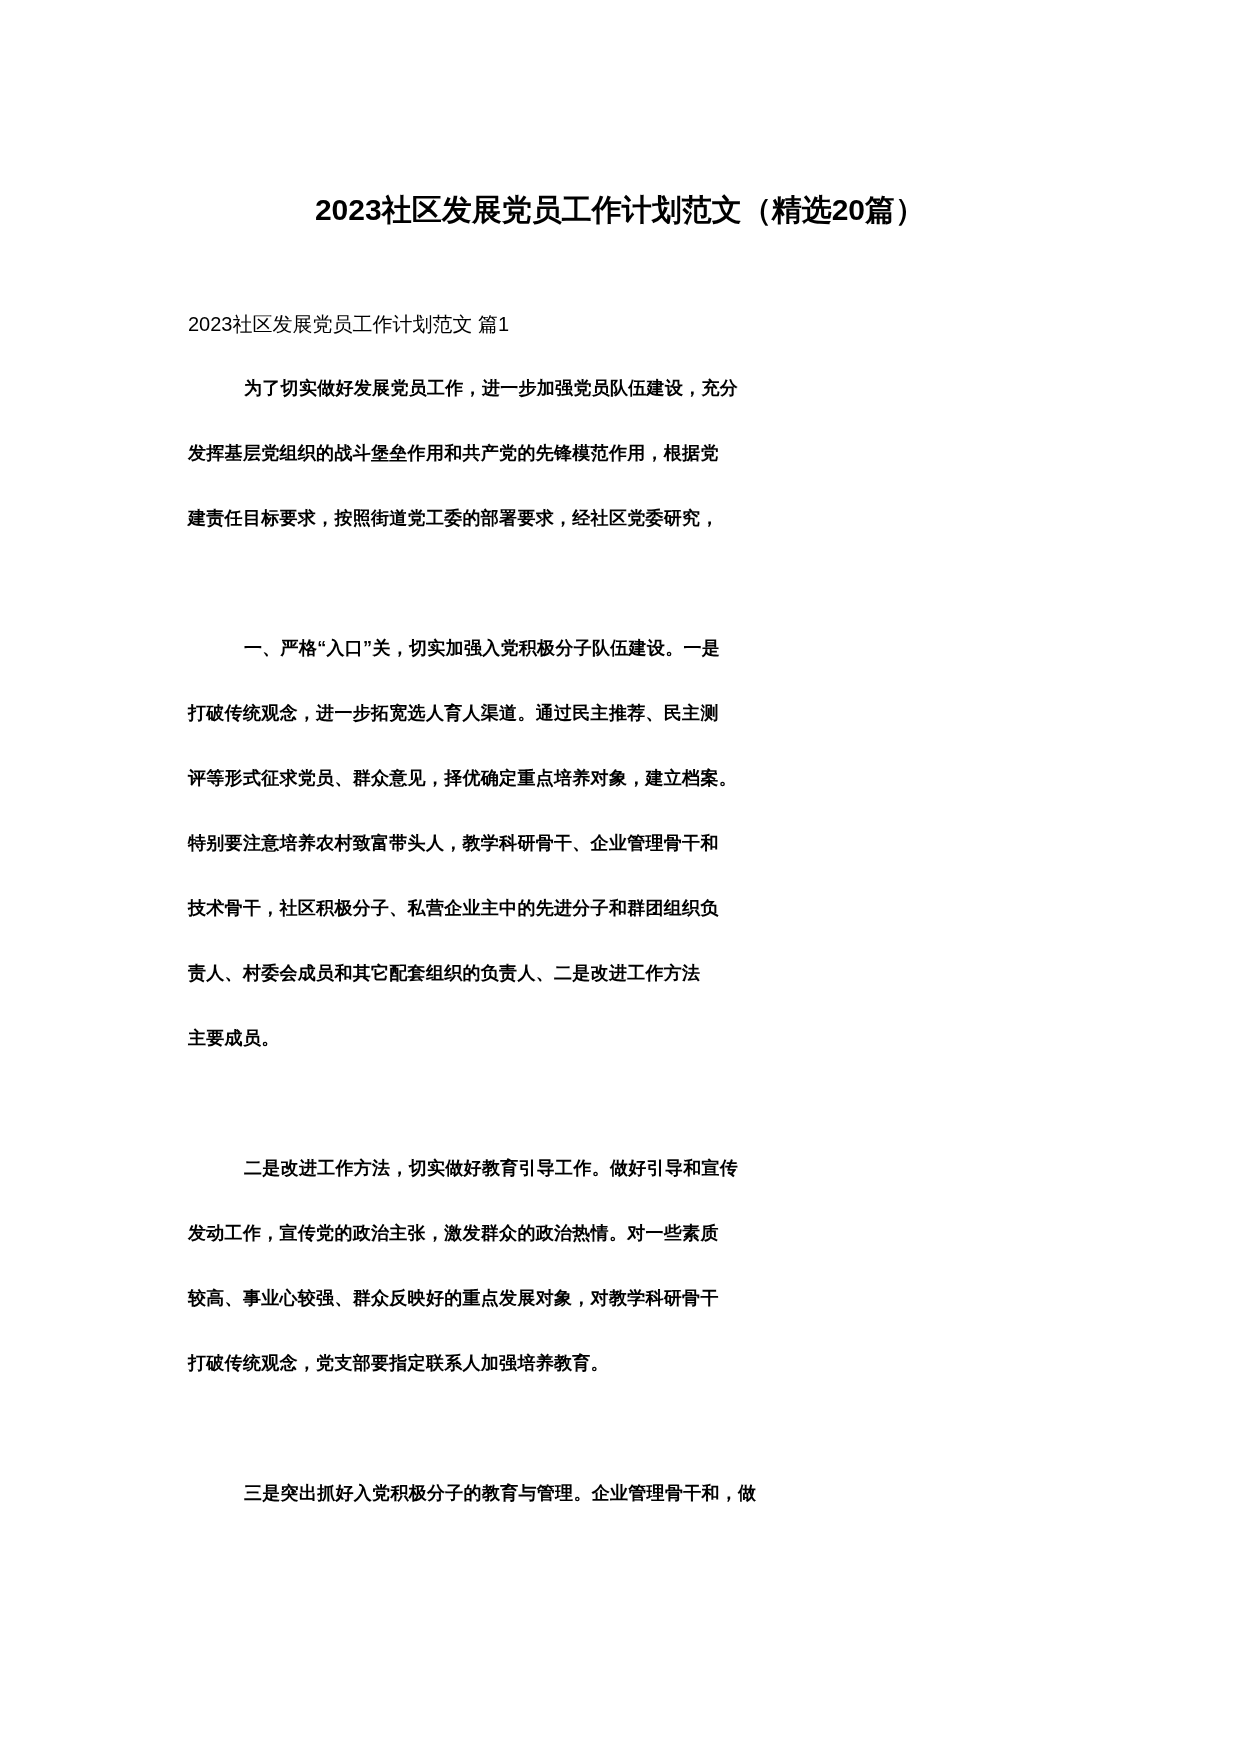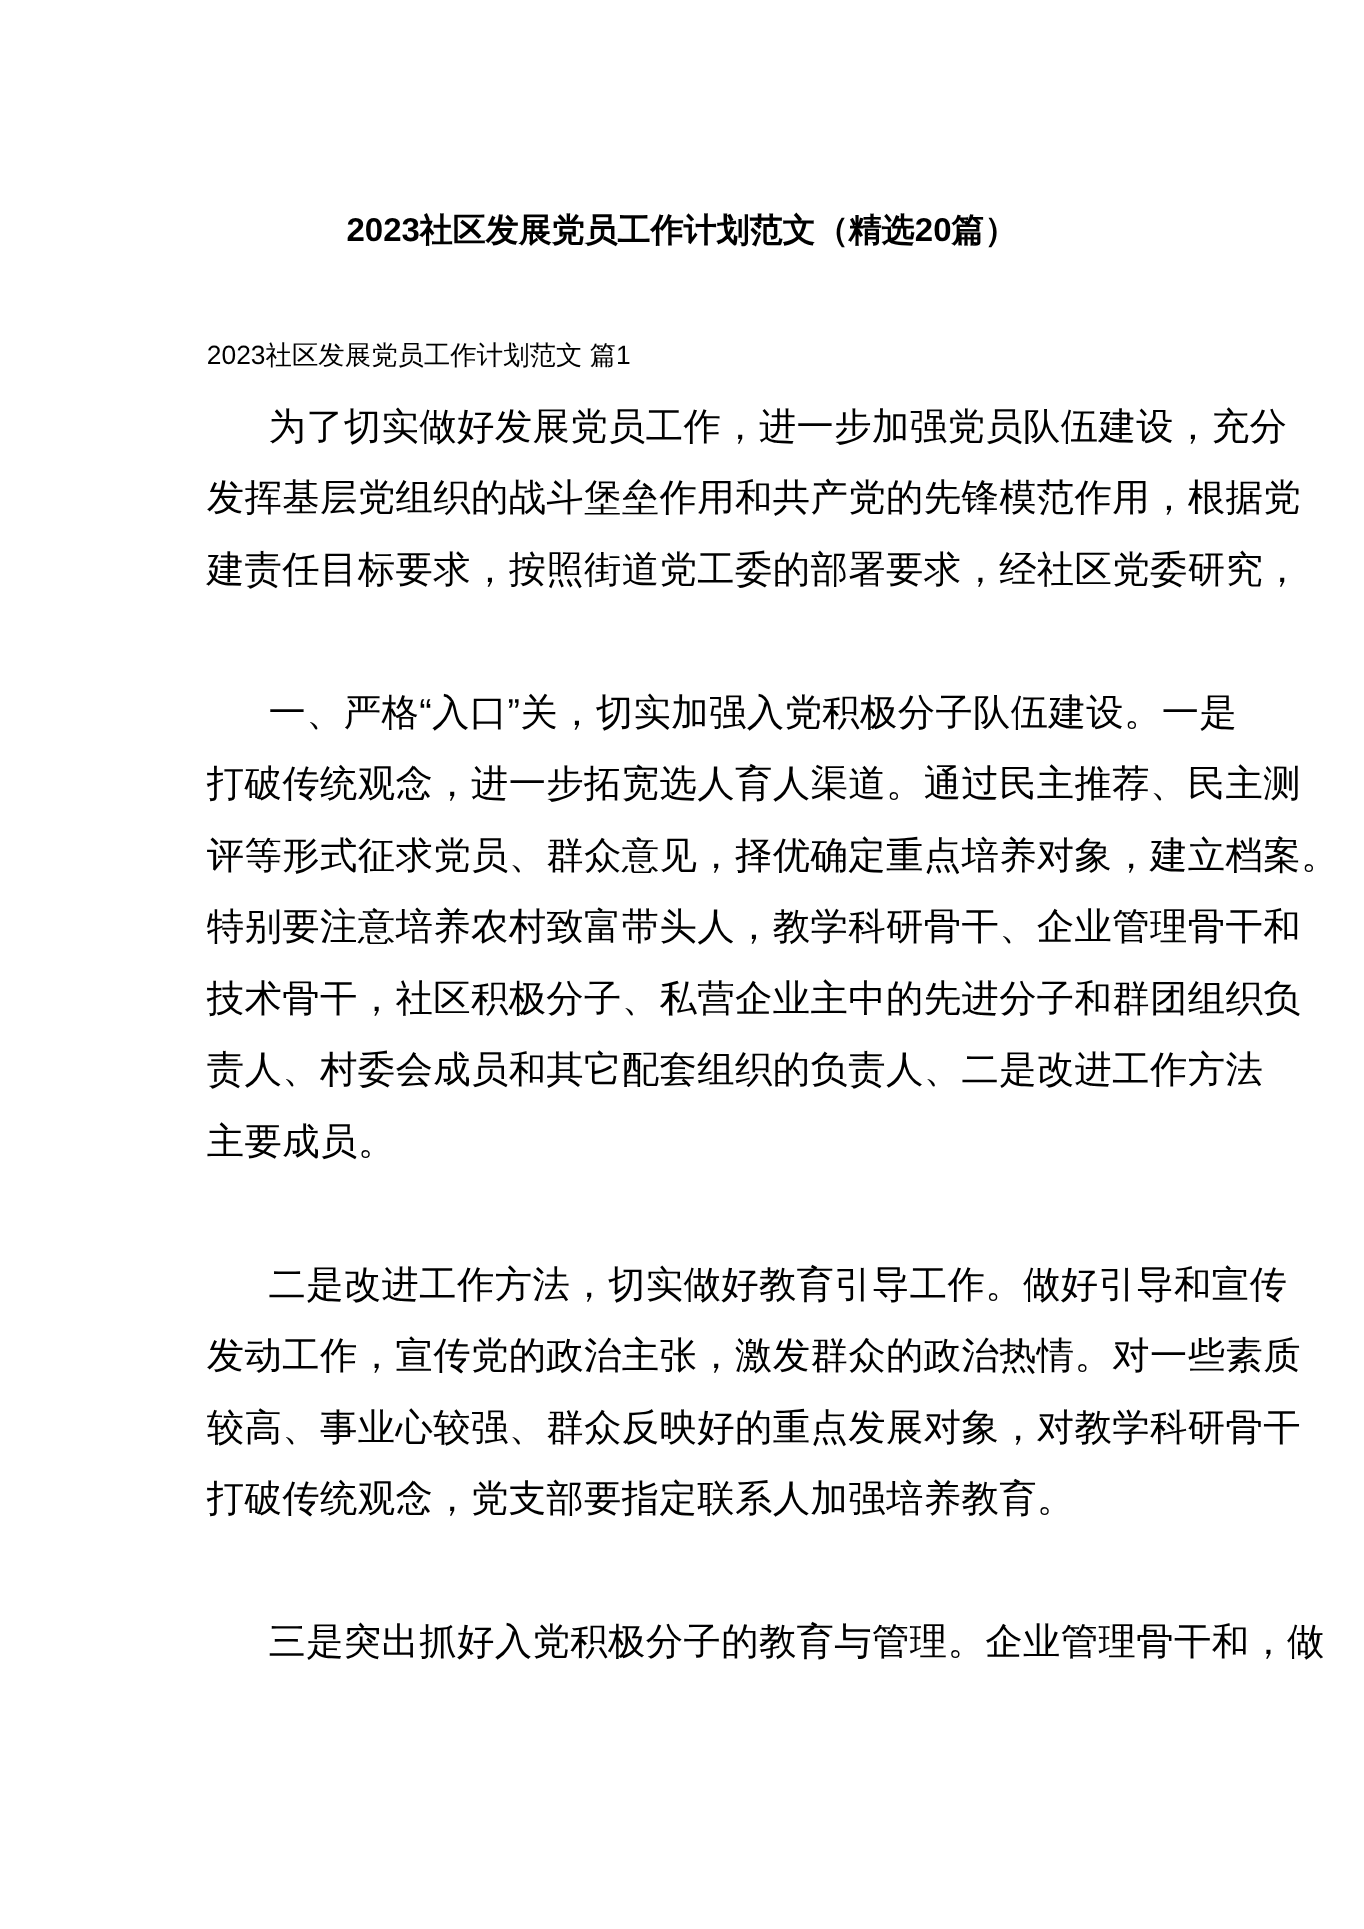--- a/index.html
+++ b/index.html
@@ -33,41 +33,42 @@
       font-weight: bold;
       line-height: 40px;
       white-space: nowrap;
       letter-spacing: 0px;
       margin-top: 14px;
     }
     .section-heading {
       position: absolute;
       left: 188px;
       top: 306px;
-      font-size: 24px;
+      font-size: 20px;
       line-height: 36px;
       white-space: nowrap;
     }
     .body-text {
       position: absolute;
       left: 188px;
       top: 368px;
       width: 880px;
     }
     .para {
       margin: 0;
       padding: 0;
     }
     .line {
       display: block;
       height: 65px;
       line-height: 40px;
-      font-size: 34px;
+      font-size: 18px;
       white-space: nowrap;
       letter-spacing: 0.3px;
+      font-weight: bold;
     }
     .line.indent {
       padding-left: 56px;
     }
     .blank {
       display: block;
       height: 65px;
     }
   </style>
 </head>

